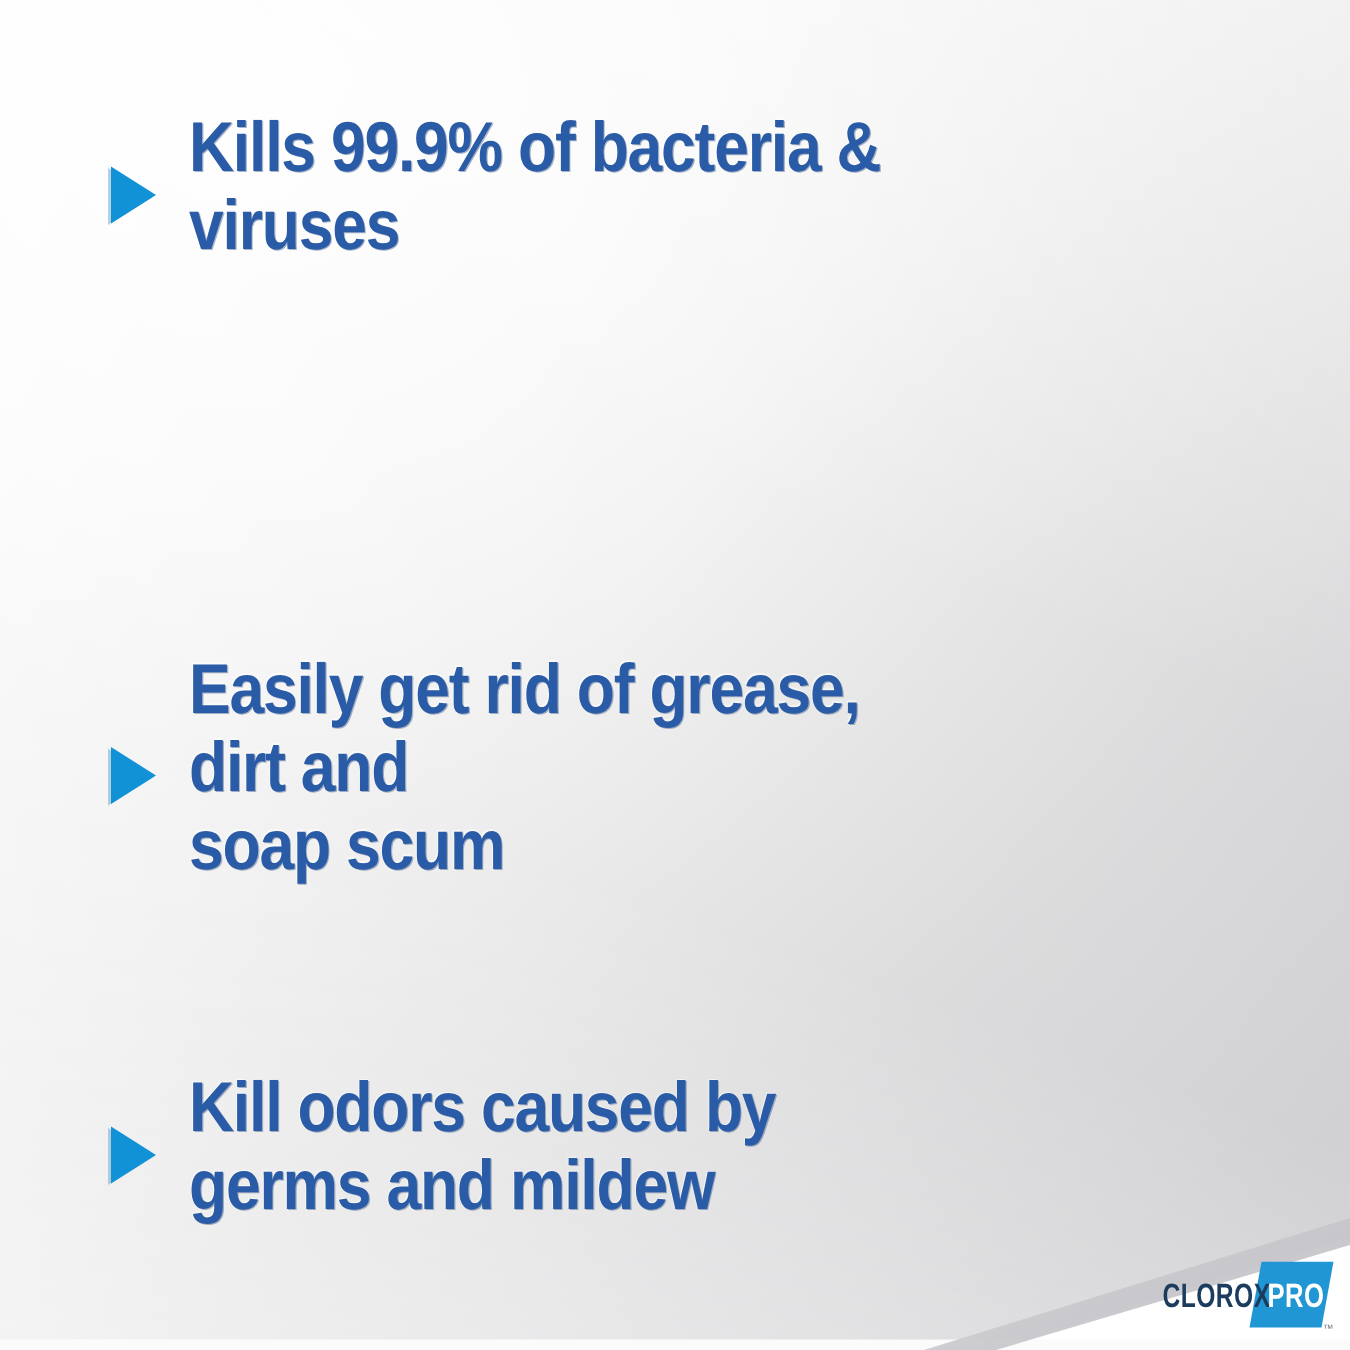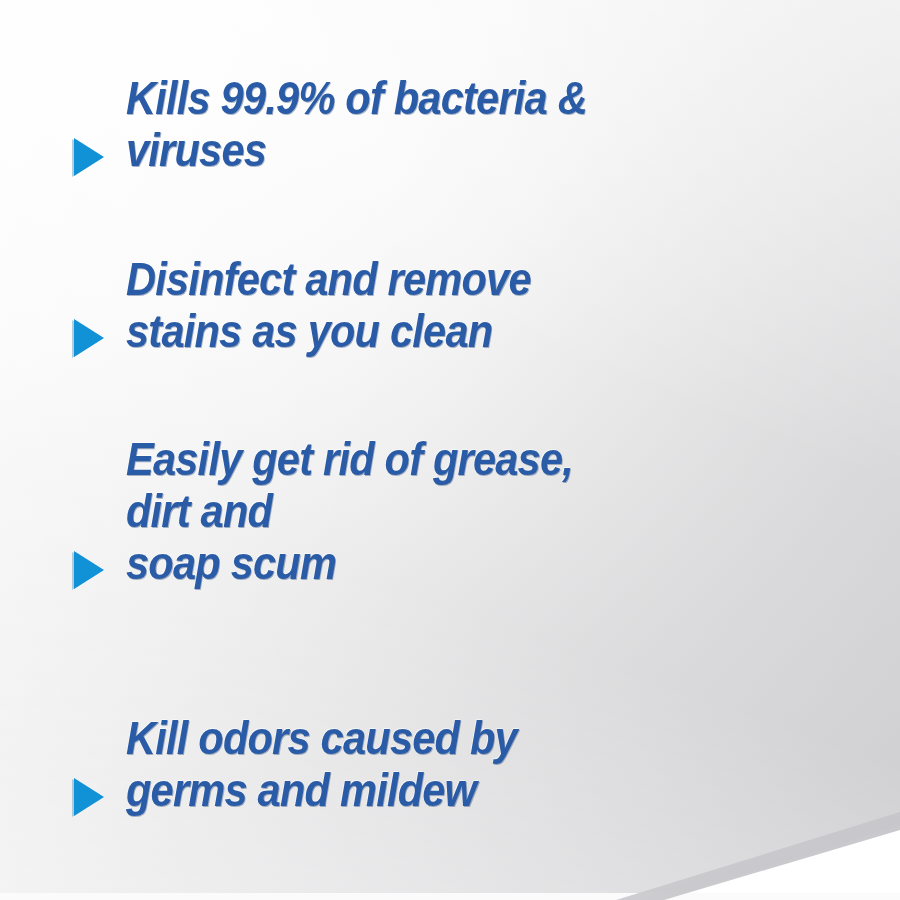--- a/index.html
+++ b/index.html
@@ -46,22 +46,21 @@
 
   
   #list {
     position:absolute;
     left:0; top:0; width:900px; height:900px;
   }
 
   .bullet-row {
     position:absolute;
     display:flex;
-    align-items:flex-end;
-    font-style:italic;
+    align-items:center;
   }
 
   .tri {
     flex:0 0 auto;
     width:0; height:0;
     border-top:19px solid transparent;
     border-bottom:19px solid transparent;
     border-left:30px solid #1191d6;
     margin-top:11px;
     margin-right:22px;
@@ -123,35 +122,39 @@
   </svg>
 
   <div id="list">
 
     <div class="bullet-row" id="row-1">
       <span class="tri"></span>
       <span class="btext">Kills 99.9% of bacteria &amp;
 viruses</span>
     </div>
 
-    <div class="bullet-row" id="row-2">
-      <span class="tri"></span>
-      <span class="btext">Disinfect and remove
-stains as you clean</span>
-    </div>
 
     <div class="bullet-row" id="row-3">
       <span class="tri"></span>
       <span class="btext">Easily get rid of grease,
 dirt and
 soap scum</span>
     </div>
 
     <div class="bullet-row" id="row-4">
       <span class="tri"></span>
       <span class="btext">Kill odors caused by
 germs and mildew</span>
     </div>
 
   </div>
 
+  <div id="logo">
+    <svg width="118" height="50" viewBox="0 0 118 50" aria-hidden="true">
+
+      <polygon points="66,0 114,0 106,44 58,44" fill="#2196d4"></polygon>
+      <text id="lw1" x="0" y="30" font-family="Liberation Sans, sans-serif" font-size="22.5" font-weight="bold" letter-spacing="0.4" fill="#1c3c5e" textLength="72" lengthAdjust="spacingAndGlyphs">CLOROX</text>
+      <text id="lw2" x="70" y="30" font-family="Liberation Sans, sans-serif" font-size="22.5" font-weight="bold" letter-spacing="0.4" fill="#ffffff" textLength="38" lengthAdjust="spacingAndGlyphs">PRO</text>
+      <text id="lw3" x="107" y="47" font-family="Liberation Sans, sans-serif" font-size="7" fill="#6f7780">™</text>
+    </svg>
+  </div>
 
 </div>
 
 </body></html>

